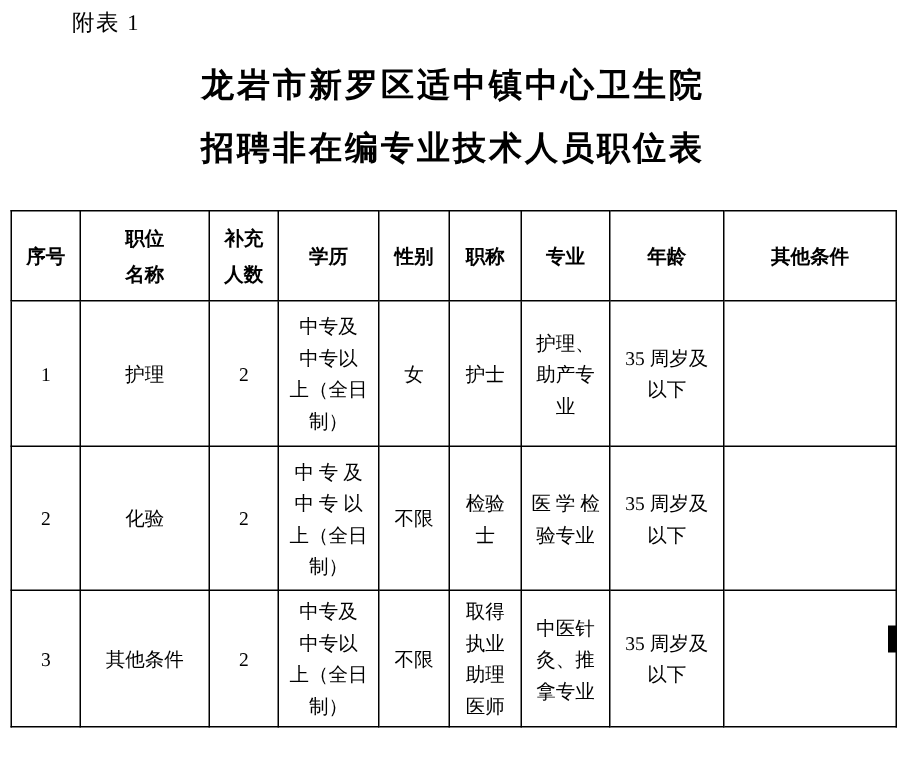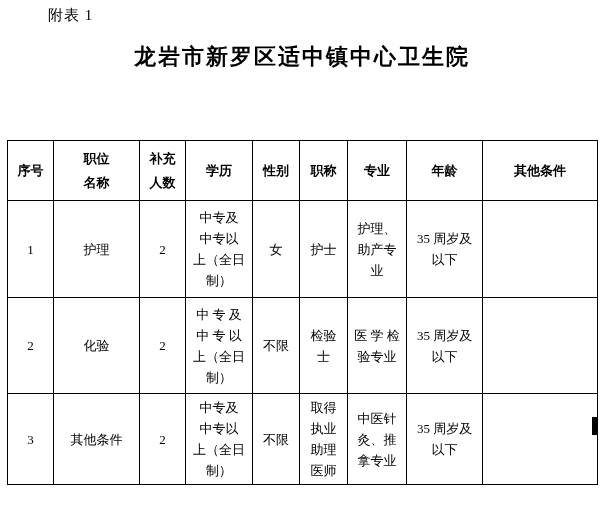--- a/index.html
+++ b/index.html
@@ -65,20 +65,21 @@
   }
 </style>
 </head>
 <body>
 
 <div class="page">
 
   <div class="appendix-label">附表 1</div>
 
   <div class="doc-title title-line1">龙岩市新罗区适中镇中心卫生院</div>
+  <div class="doc-title title-line2">招聘非在编专业技术人员职位表</div>
 
   <table class="job-table">
     <colgroup>
       <col style="width:46px">
       <col style="width:86px">
       <col style="width:46px">
       <col style="width:67px">
       <col style="width:47px">
       <col style="width:48px">
       <col style="width:59px">

